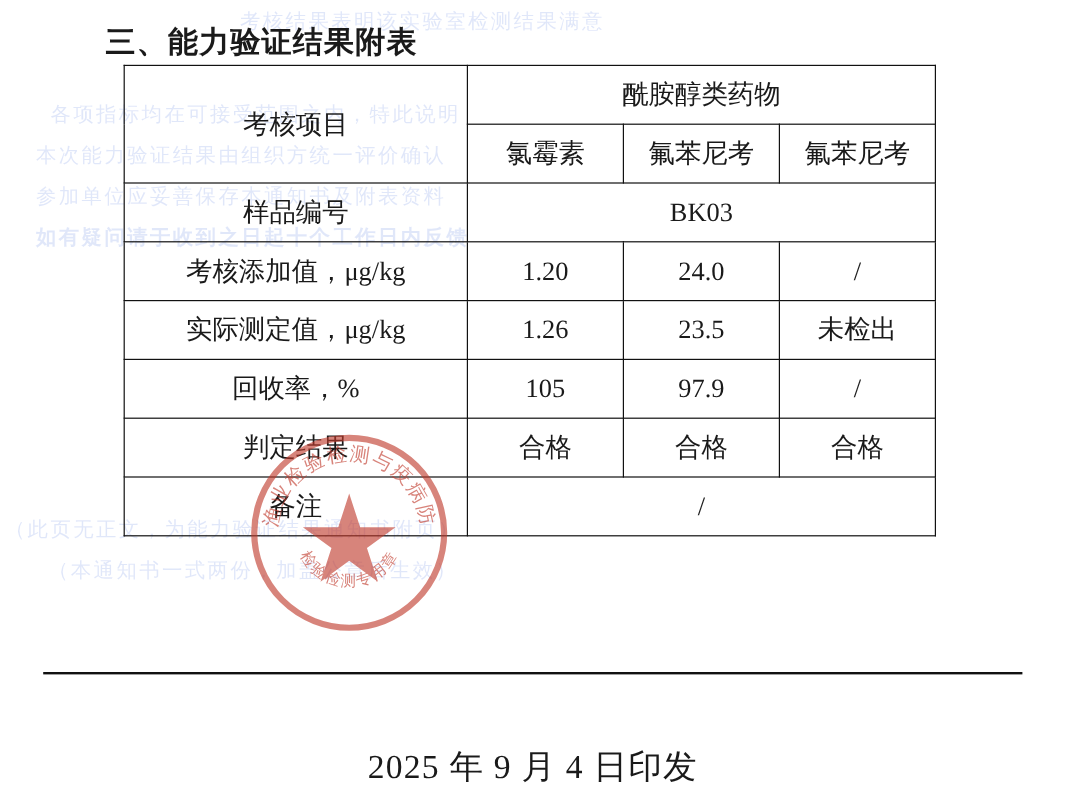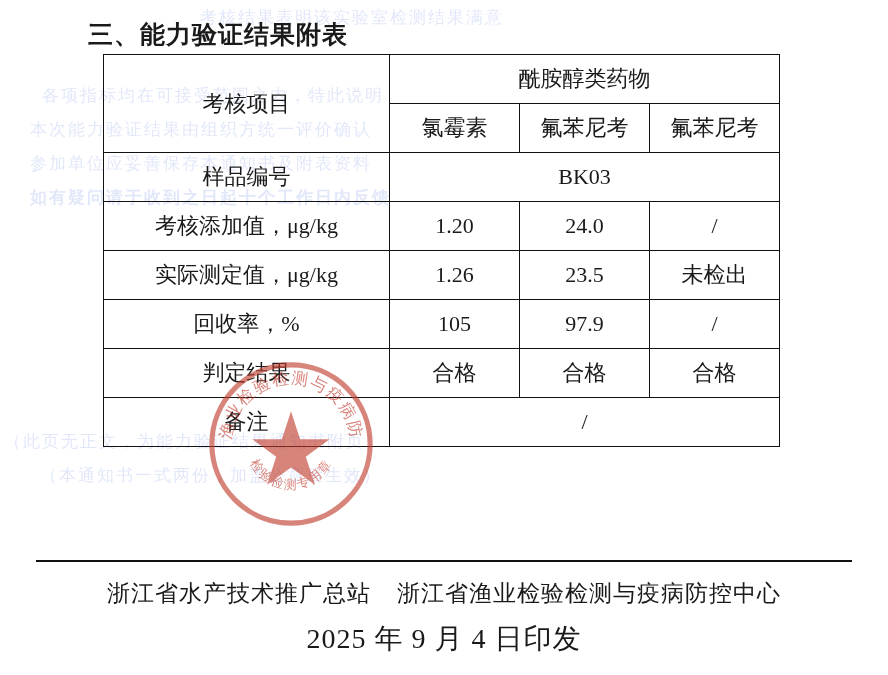--- a/index.html
+++ b/index.html
@@ -217,19 +217,16 @@
       <textPath href="#sealTop" startOffset="50%" text-anchor="middle">浙江省渔业检验检测与疫病防控中心</textPath>
     </text>
     <text fill="#c0392b" font-size="15" font-family="'Liberation Serif', serif" letter-spacing="2">
       <textPath href="#sealBottom" startOffset="50%" text-anchor="middle">检验检测专用章</textPath>
     </text>
     <polygon fill="#c0392b" points="100,62 110.6,94.6 144.9,94.6 117.2,114.8 127.8,147.4 100,127.2 72.2,147.4 82.8,114.8 55.1,94.6 89.4,94.6"></polygon>
   </svg>
 
   <div class="footer-rule"></div>
 
-  <div class="footer-line1">
-    <span class="org-left">浙江省水产技术推广总站</span><span>浙江省渔业检验检测与疫病防控中心</span>
-  </div>
 
   <div class="footer-line2">2025 年 9 月 4 日印发</div>
 
 </div>
 
 </body></html>

